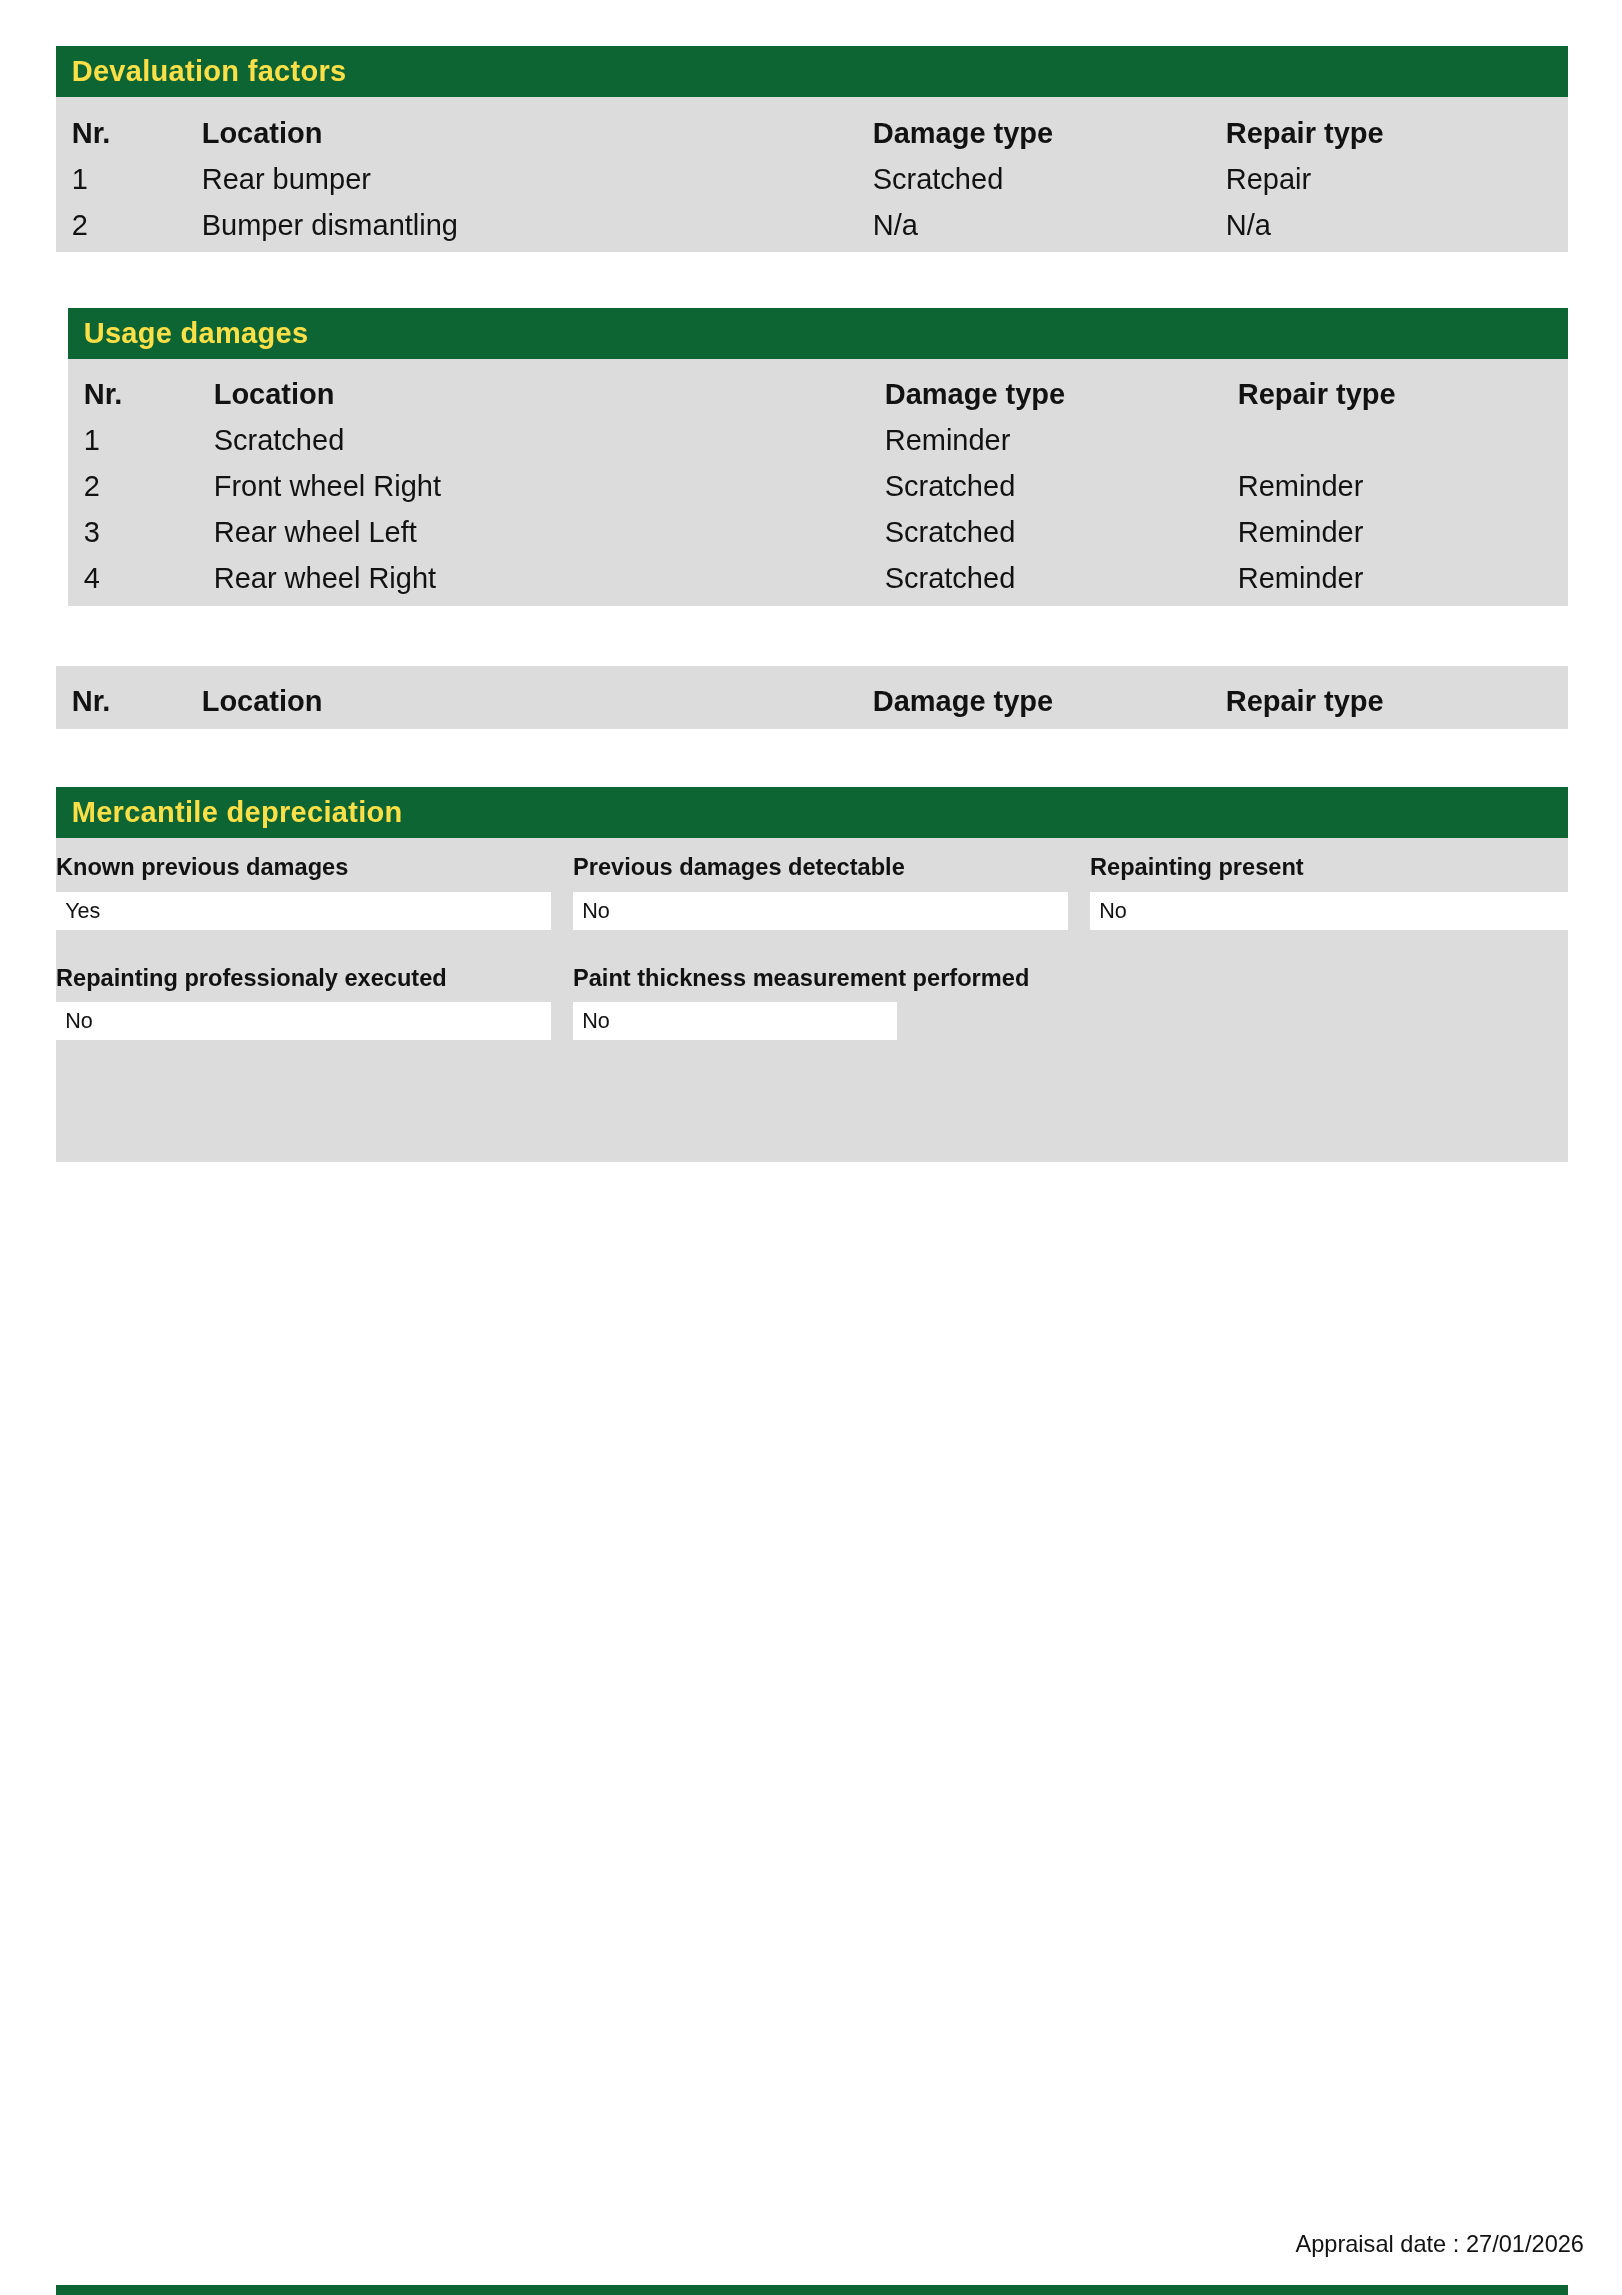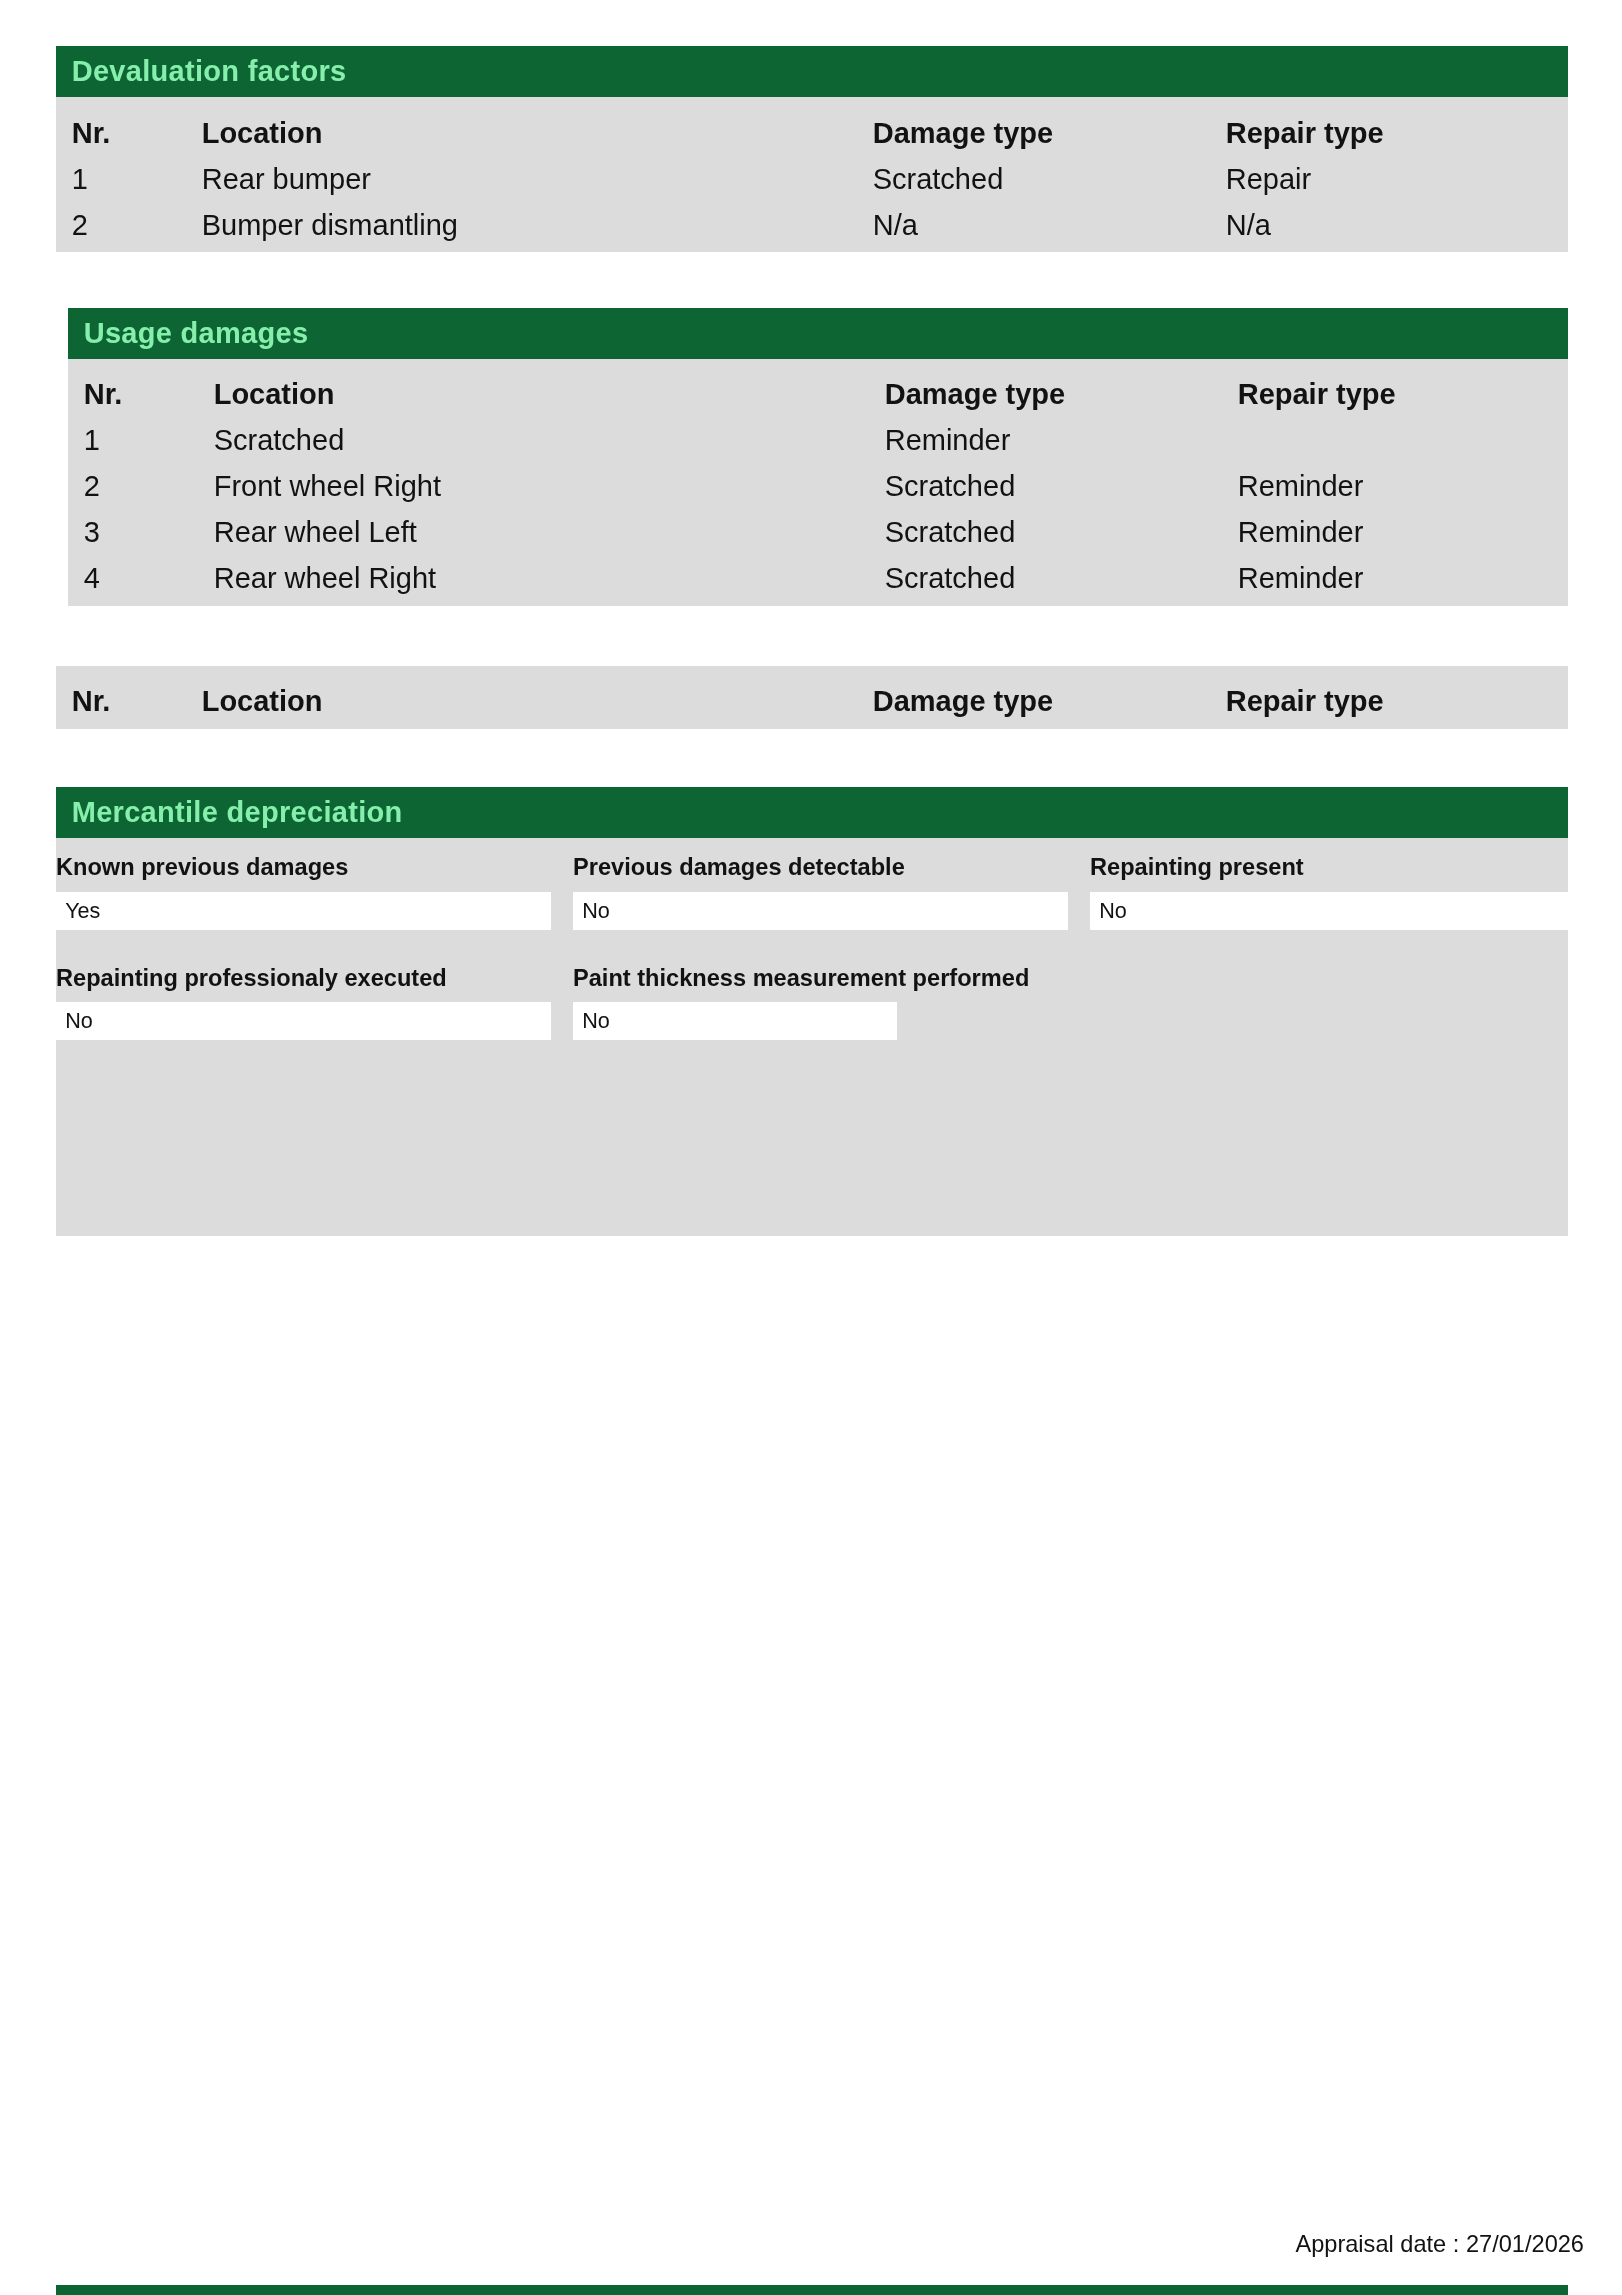--- a/index.html
+++ b/index.html
@@ -14,42 +14,42 @@
     width:1623px;height:2295px;position:relative;overflow:hidden;
     font-family:"Liberation Sans", sans-serif;color:var(--text-black);
   }
   .content{position:absolute;left:56px;top:0;width:1512px;}
   .section{width:100%;}
   .section-header{
     height:51px;background:var(--accent-green);
     display:flex;align-items:center;padding-left:15.7px;
   }
   .section-title{
-    color:#86efac;font-size:29px;font-weight:bold;letter-spacing:0.3px;
+    color:#fde047;font-size:29px;font-weight:bold;letter-spacing:0.3px;
   }
   .table-body{
     background:var(--panel-gray);
     padding:13px 15.7px 3.9px 15.7px;
   }
   .t-row{
     display:grid;
     grid-template-columns:130px 671px 353px 1fr;
     align-items:center;
     height:46px;
     font-size:29px;
   }
   .t-row.head{font-weight:bold;}
   .sec-devaluation{margin-top:46px;}
   .sec-usage{margin-top:56px;padding-left:12px;}
   .sec-missing{margin-top:60px;}
   .sec-mercantile{margin-top:58px;}
   .form-body{
     background:var(--panel-gray);
     padding:15.7px 0 0 0;
-    height:398px;
+    height:324px;
   }
   .form-row{
     display:grid;
     grid-template-columns:495px 495px 1fr;
     column-gap:22px;
   }
   .form-row.second{margin-top:34px;grid-template-columns:495px 495px 1fr;}
   .form-field .f-label{
     font-size:23.6px;font-weight:bold;line-height:29px;margin-bottom:9.2px;
     white-space:nowrap;

